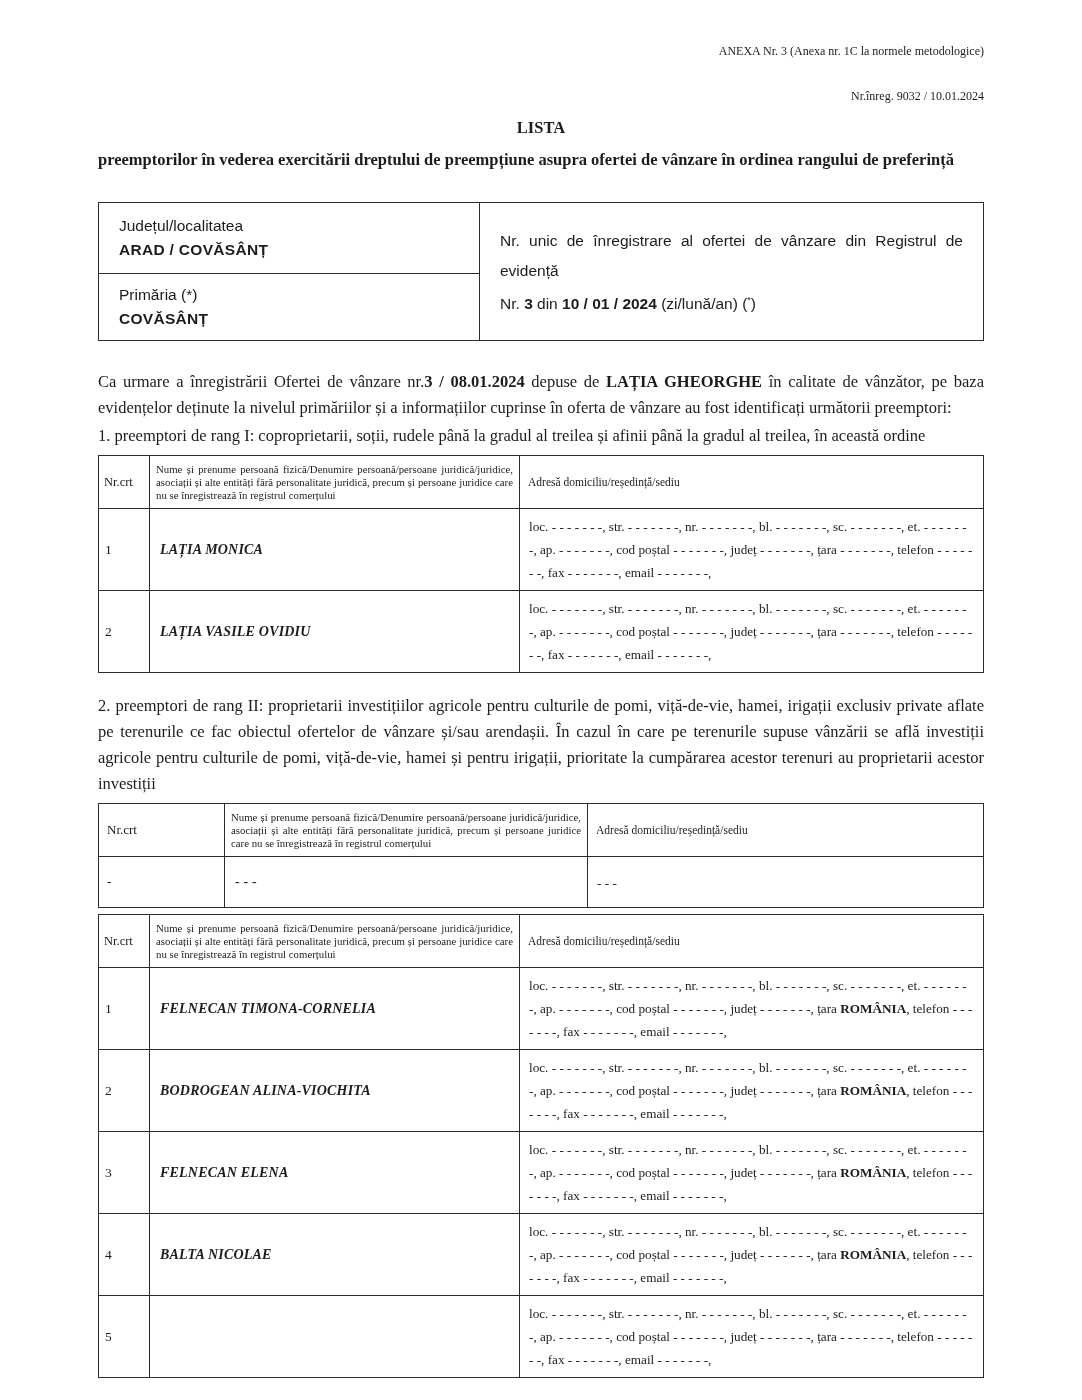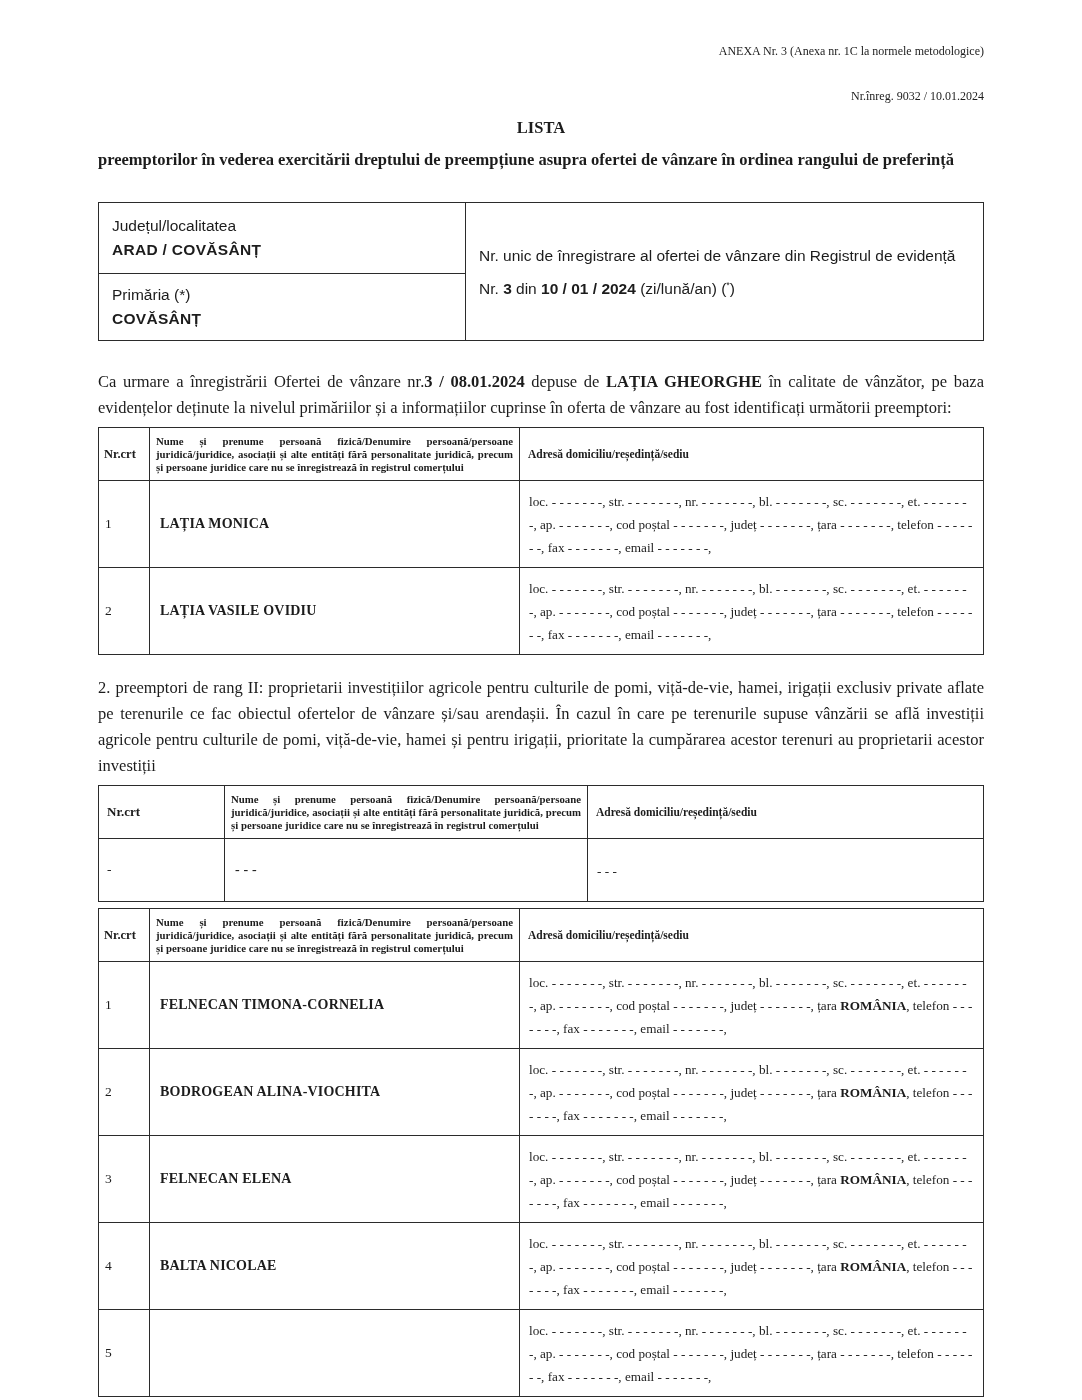--- a/index.html
+++ b/index.html
@@ -11,42 +11,42 @@
 
   .hdr-right{text-align:right;font-size:12px;}
   .reg-line{margin-top:30px;}
   .title{margin-top:14px;text-align:center;font-weight:bold;font-size:16.5px;}
   .subtitle{margin-top:7px;text-align:left;font-weight:bold;font-size:16.5px;line-height:30px;}
 
   table{border-collapse:collapse;width:100%;}
   td,th{border:1.5px solid #2b2b2b;}
 
   .info-table{margin-top:27px;font-family:"Liberation Sans", sans-serif;font-size:15.5px;}
-  .info-table td{padding:9px 13px;vertical-align:middle;}
+  .info-table td{padding:9px 20px;vertical-align:middle;}
   .info-left{width:340px;}
   .info-cell-line1{margin-bottom:6px;}
   .info-value{font-weight:bold;letter-spacing:.3px;}
   .info-row1 td{height:52px;}
   .info-row2 td{height:48px;}
   .reg-cell-text{text-align:justify;line-height:30px;}
   .reg-cell-no{margin-top:2px;line-height:24px;}
 
   .para{font-size:16.5px;line-height:26px;text-align:justify;}
   .intro{margin-top:28px;}
   .sec-head{margin-top:2px;}
   .sec-para{margin-top:20px;}
 
   .preempt-table{margin-top:6px;}
-  .preempt-table th{font-weight:bold;vertical-align:middle;}
+  .preempt-table th{font-weight:normal;vertical-align:middle;}
   .h-num{width:40px;font-size:12.5px;text-align:left;padding:4px 5px;}
   .h-name{width:357px;font-size:10.8px;text-align:justify;line-height:13px;padding:3px 6px;font-family:"Liberation Serif",serif;}
   .h-addr{font-size:11.5px;text-align:left;padding:3px 8px;}
   .preempt-table thead th{height:44px;}
   .c-num{font-size:13.5px;padding:4px 6px;vertical-align:middle;}
-  .c-name{font-size:14px;padding:12px 10px;vertical-align:middle;letter-spacing:.2px;}
+  .c-name{font-size:14px;padding:4px 10px;vertical-align:middle;letter-spacing:.2px;font-style:italic;}
   .c-addr{font-size:13.2px;line-height:23px;padding:6px 9px;vertical-align:middle;}
   .t-rank1 tbody td{height:62px;}
   .t-rank3 tbody td{height:62px;}
   .t-rank2 .h-num{width:112px;font-size:13px;padding-left:8px;}
   .t-rank2 .h-name{width:350px;}
   .t-rank2 tbody td{height:38px;}
   .t-rank2 .c-num{padding-left:8px;}
 </style>
 </head>
 <body>
@@ -74,20 +74,21 @@
         <td class="info-left">
           <div class="info-cell-line1">Primăria (*)</div>
           <div class="info-value">COVĂSÂNȚ</div>
         </td>
       </tr>
     </tbody>
   </table>
 
   <div class="para intro"><span>Ca urmare a înregistrării Ofertei de vânzare nr.</span><span class="b">3 / 08.01.2024</span><span> depuse de </span><span class="b">LAȚIA GHEORGHE</span><span> în calitate de vânzător, pe baza evidențelor deținute la nivelul primăriilor și a informațiilor cuprinse în oferta de vânzare au fost identificați următorii preemptori:</span></div>
 
+  <div class="para sec-head">1. preemptori de rang I: coproprietarii, soții, rudele până la gradul al treilea și afinii până la gradul al treilea, în această ordine</div>
 
   <table class="preempt-table t-rank1">
     <thead>
       <tr>
         <th class="h-num">Nr.crt</th>
         <th class="h-name">Nume și prenume persoană fizică/Denumire persoană/persoane juridică/juridice, asociații și alte entități fără personalitate juridică, precum și persoane juridice care nu se înregistrează în registrul comerțului</th>
         <th class="h-addr">Adresă domiciliu/reședință/sediu</th>
       </tr>
     </thead>
     <tbody>

